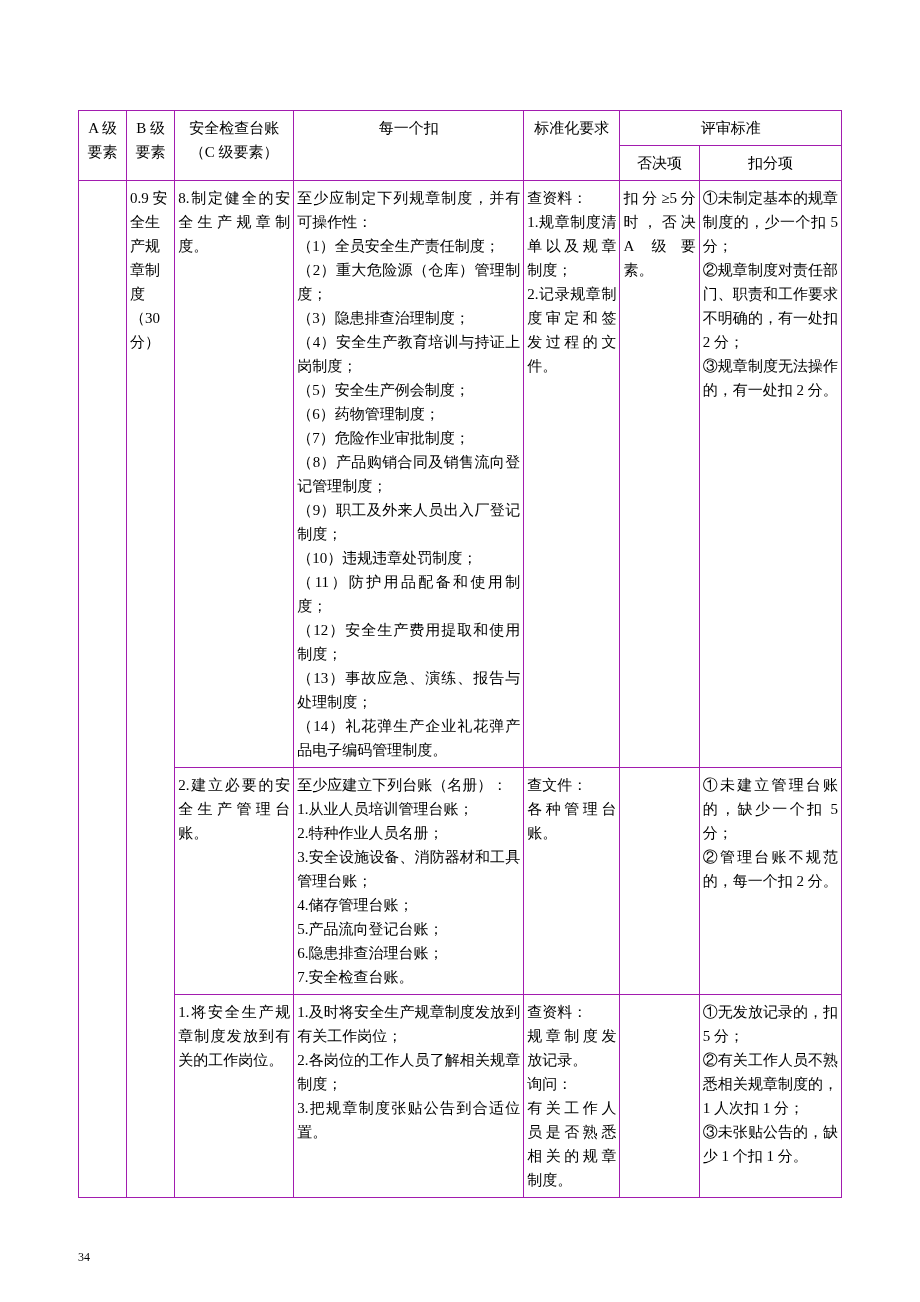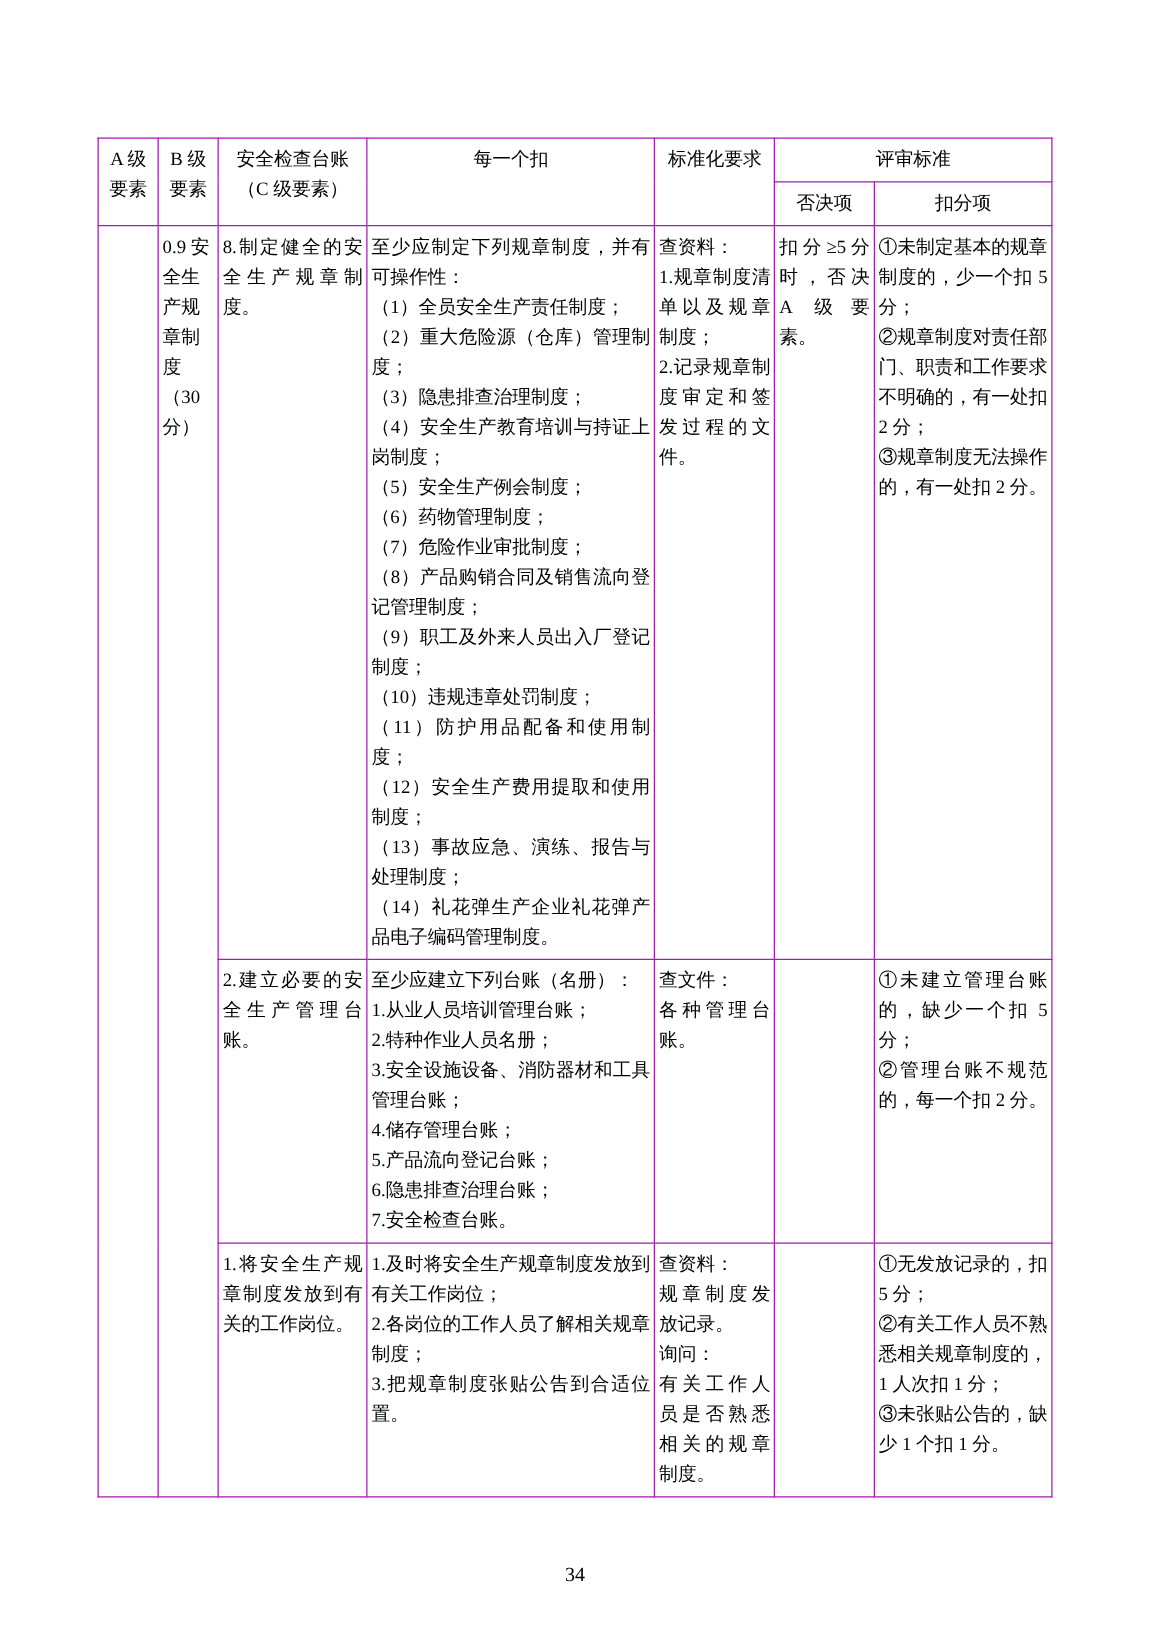--- a/index.html
+++ b/index.html
@@ -26,21 +26,21 @@
     }
     th { text-align: center; }
     .col-a { width: 46px; }
     .col-b { width: 46px; }
     .col-c { width: 114px; }
     .col-d { width: 220px; }
     .col-e { width: 92px; }
     .col-f { width: 76px; }
     .col-g { width: 136px; }
     .justify { text-align: justify; text-justify: inter-ideograph; }
-    .page-num { text-align: center; margin-top: 50px; font-size: 16px; }
+    .page-num { text-align: left; margin-top: 50px; font-size: 12px; }
   </style>
 </head>
 <body>
 
 <table>
   <colgroup>
     <col class="col-a">
       <col class="col-b">
       <col class="col-c">
     <col class="col-d">

